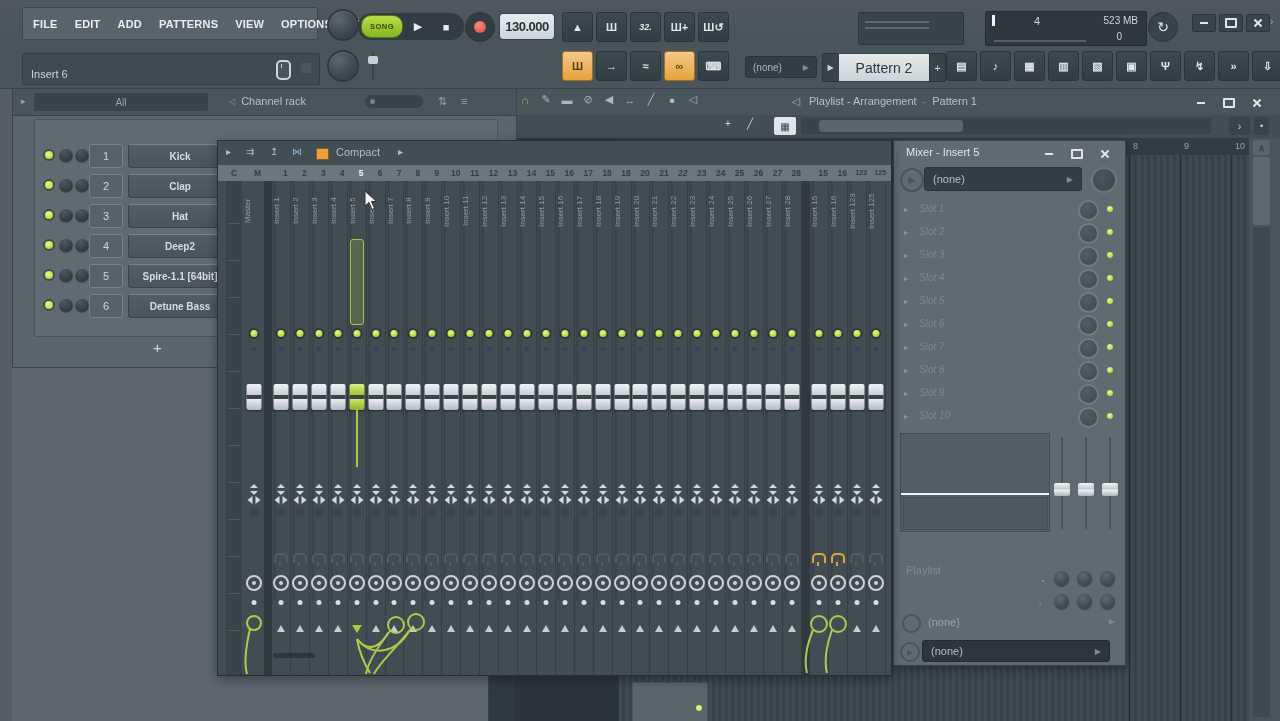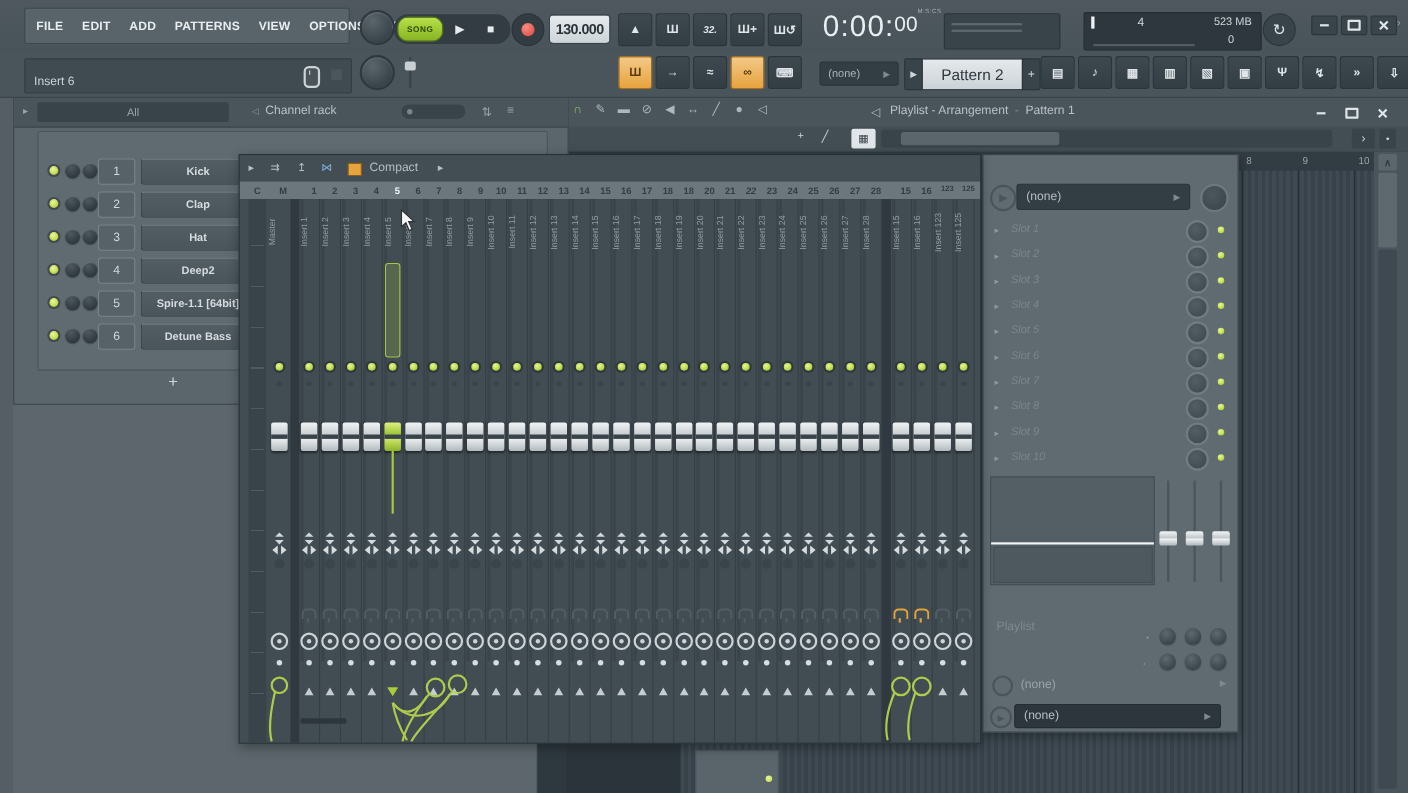--- a/index.html
+++ b/index.html
@@ -260,25 +260,20 @@
         <div id="rec-dot"></div>
       </div>
     <div class="abs" id="tempo">130.000</div>
     <div class="abs" id="transport-extras">
         <div class="iconbtn">▲</div>
         <div class="iconbtn">Ш</div>
         <div class="iconbtn small-txt">32.</div>
         <div class="iconbtn">Ш+</div>
         <div class="iconbtn">Ш↺</div>
       </div>
-    <div class="abs" id="time-display">
-      <span id="time-big">0:00:</span>
-      <span id="time-small">00</span>
-      <span id="time-units">M:S:CS</span>
-    </div>
     <div class="abs" id="osc-panel">
       <div class="line" style="top:8px"></div>
       <div class="line" style="top:14px"></div>
     </div>
     <div class="abs" id="bar-panel">
       <div id="bar-tick"></div>
       <div id="bar-num">4</div>
       <div id="mem-label">523 MB</div>
       <div id="zero-label">0</div>
       <div id="bar-progress"></div>
@@ -966,20 +961,34 @@
           <path d="M614,449 C608,466 606,480 609,492"></path>
         </g>
         <g fill="#a9cb3c">
           <path d="M134,444 h10 l-5,8 z"></path>
         </g>
       </svg>
     </div>
   </div>
 
   <div class="abs" id="insert-panel">
+    <div id="ip-titlebar">
+      <div id="ip-title">Mixer - Insert 5</div>
+      <div id="ip-winbtns">
+        <div class="winbtn dim">
+            <div class="i-min"></div>
+          </div>
+        <div class="winbtn dim">
+            <div class="i-max"></div>
+          </div>
+        <div class="winbtn dim">
+            <div class="i-close"></div>
+          </div>
+      </div>
+    </div>
     <div id="ip-selrow">
       <div id="ip-arrowicon">▶</div>
       <div id="ip-plugin">
         <span>(none)</span>
         <span class="dd-arrow">▶</span>
       </div>
       <div id="ip-knob"></div>
     </div>
     <div id="ip-slots">
         <div class="slot">

